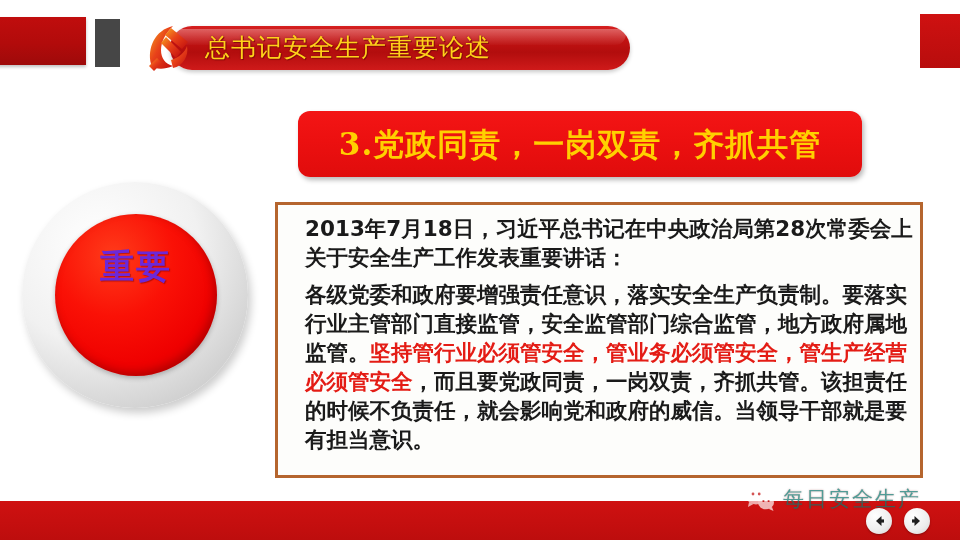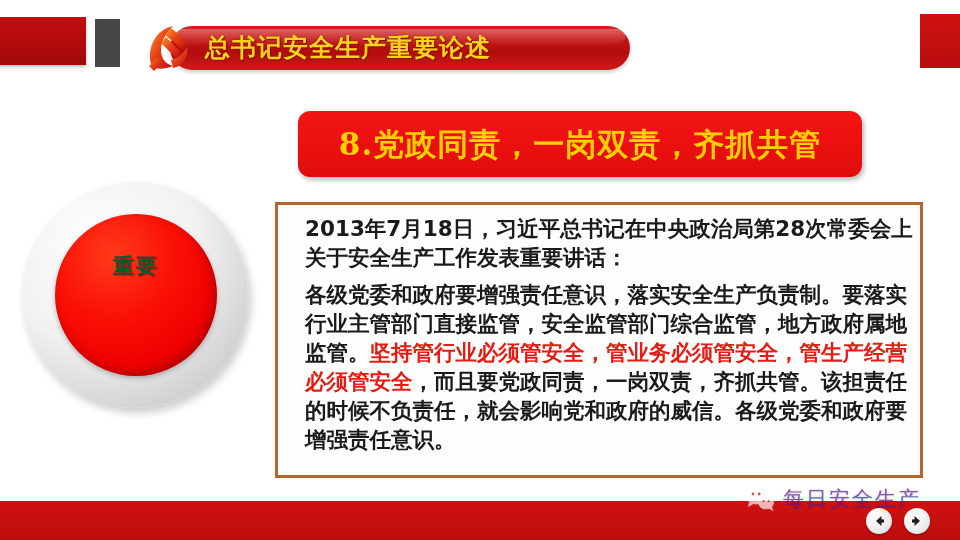--- a/index.html
+++ b/index.html
@@ -67,21 +67,21 @@
     pointer-events: none;
   }
   .header-title {
     position: absolute;
     left: 205px;
     top: 28px;
     width: 420px;
     height: 40px;
     line-height: 40px;
     font-size: 25px;
-    font-weight: bold;
+    font-weight: normal;
     color: #ffd21a;
     letter-spacing: 1px;
     text-shadow: 1px 1px 0 #8a0b0b, 0 0 2px rgba(0,0,0,0.4);
     white-space: nowrap;
   }
   .party-emblem {
     position: absolute;
     left: 141px;
     top: 20px;
     width: 58px;
@@ -135,23 +135,23 @@
     border-radius: 50%;
     background: radial-gradient(circle at 36% 26%, #ff3b1a 0%, #fa1106 38%, #ef0000 70%, #d90000 100%);
     box-shadow: inset -3px -4px 9px rgba(120,0,0,0.45), 0 2px 5px rgba(0,0,0,0.25);
   }
   .badge-label {
     position: absolute;
     left: 55px;
     top: 248px;
     width: 162px;
     text-align: center;
-    font-size: 21px;
+    font-size: 34px;
     font-weight: bold;
-    color: #14532d;
+    color: #6d28d9;
     line-height: 36px;
     letter-spacing: 2px;
     text-shadow: 1px 1px 1px rgba(130,0,0,0.55);
   }
 
   
   .content-box {
     position: absolute;
     left: 275px;
     top: 202px;
@@ -196,21 +196,21 @@
     width: 200px;
     height: 34px;
     display: flex;
     align-items: center;
     gap: 8px;
     opacity: 0.72;
   }
   .wm-icon { width: 30px; height: 26px; flex: 0 0 auto; }
   .wm-text {
     font-size: 21px;
-    color: #4c1d95;
+    color: #0f766e;
     letter-spacing: 2px;
     text-shadow: 0 0 2px rgba(120,0,0,0.5);
     white-space: nowrap;
   }
   .navs {
     position: absolute;
     left: 866px;
     top: 508px;
     display: flex;
     gap: 12px;
@@ -258,32 +258,32 @@
 
       <path d="M25 17 L40 32 L35 38 L20 23 Z" fill="url(#embg)"></path>
 
       <path d="M30 40 C38 38 44 32 46 26 C48 36 42 46 32 48 Z" fill="url(#embg)"></path>
     </svg>
   </span>
 
   <div class="header-title">总书记安全生产重要论述</div>
 
   <div class="heading-box"></div>
-  <div class="heading-text">8.党政同责，一岗双责，齐抓共管</div>
+  <div class="heading-text">3.党政同责，一岗双责，齐抓共管</div>
 
   <div class="badge-outer"></div>
   <div class="badge-inner"></div>
   <div class="badge-label">
     <div>重要</div>
   </div>
 
   <div class="content-box"></div>
   <div class="content-inner">
     <p class="para lead">2013年7月18日，习近平总书记在中央政治局第28次常委会上关于安全生产工作发表重要讲话：</p>
-    <p class="para"><span>各级党委和政府要增强责任意识，落实安全生产负责制。要落实行业主管部门直接监管，安全监管部门综合监管，地方政府属地监管。</span><span class="hl-red">坚持管行业必须管安全，管业务必须管安全，管生产经营必须管安全</span><span>，而且要党政同责，一岗双责，齐抓共管。该担责任的时候不负责任，就会影响党和政府的威信。各级党委和政府要增强责任意识。</span></p>
+    <p class="para"><span>各级党委和政府要增强责任意识，落实安全生产负责制。要落实行业主管部门直接监管，安全监管部门综合监管，地方政府属地监管。</span><span class="hl-red">坚持管行业必须管安全，管业务必须管安全，管生产经营必须管安全</span><span>，而且要党政同责，一岗双责，齐抓共管。该担责任的时候不负责任，就会影响党和政府的威信。当领导干部就是要有担当意识。</span></p>
   </div>
 
   <div class="footer-bar"></div>
 
   <div class="wm">
     <span class="wm-icon">
       <svg viewBox="0 0 30 26" width="30" height="26">
         <ellipse cx="11" cy="10" rx="10" ry="8.4" fill="#ffffff" opacity="0.9"></ellipse>
         <path d="M4 16 L3 21 L8.5 18 Z" fill="#ffffff" opacity="0.9"></path>
         <circle cx="8" cy="8" r="1.4" fill="#c41313"></circle>

